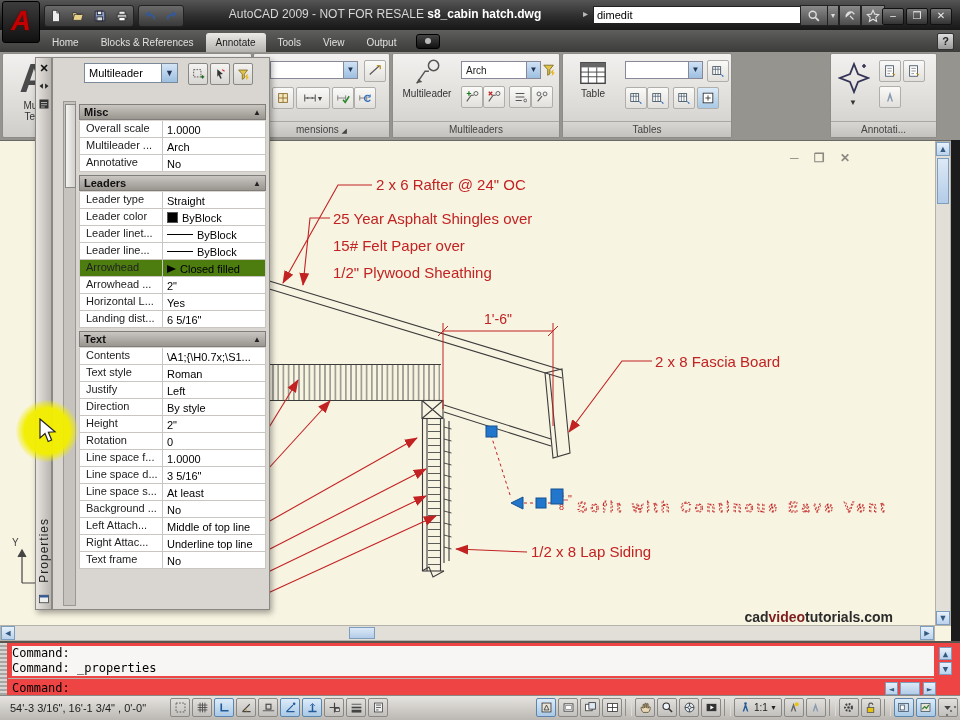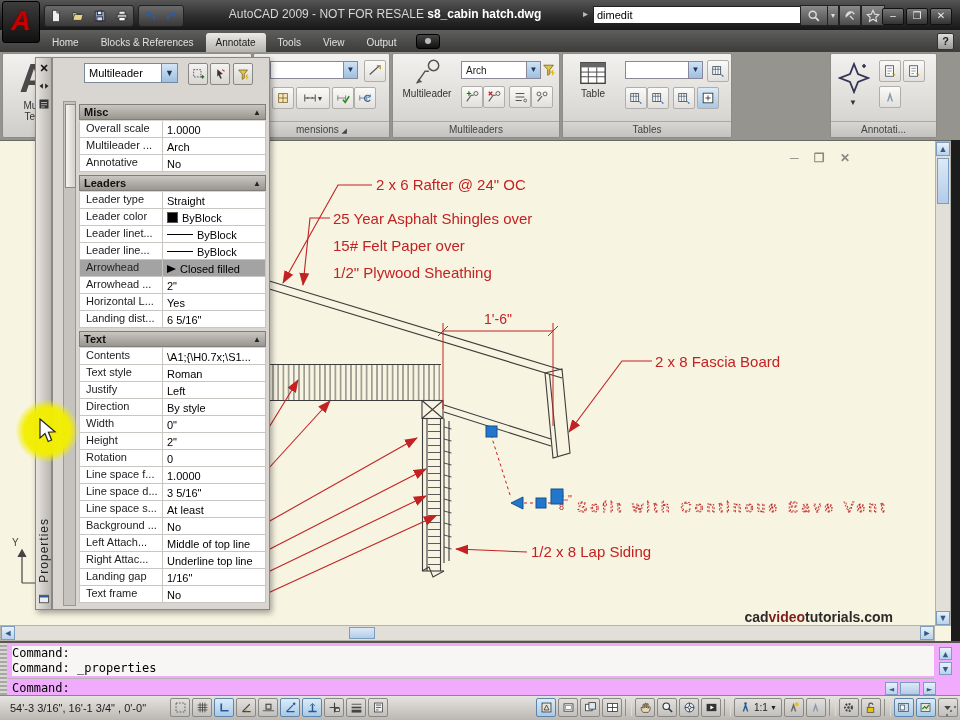--- a/index.html
+++ b/index.html
@@ -60,26 +60,26 @@
   .pbtn{position:absolute;top:5px;width:18px;height:20px;background:linear-gradient(#f4f3f1,#d8d6d2);border:1px solid #8a8884;border-radius:2px;display:flex;align-items:center;justify-content:center;}
   .pbtn svg{width:13px;height:13px;}
   #pscroll{position:absolute;left:10px;top:43px;width:13px;height:505px;background:#c6c3be;border:1px solid #9a9894;box-sizing:border-box;}
   #pthumb{position:absolute;left:1px;top:2px;width:9px;height:82px;background:linear-gradient(90deg,#f4f3f1,#d2d0cc);border:1px solid #8a8884;}
   #pgrid{position:absolute;left:26px;top:43px;width:187px;height:505px;overflow:hidden;font-size:11px;}
   .psec{height:16px;margin:3px 0 1px 0;background:linear-gradient(#c9c6c1,#999690);border:1px solid #807e7a;color:#111;font-weight:bold;padding:0 4px;display:flex;justify-content:space-between;align-items:center;box-sizing:border-box;}
   .parrow{font-size:8px;color:#222;}
   .prow{height:17px;display:flex;box-sizing:border-box;justify-content:center;}
   .plab{width:84px;background:#fff;border:1px solid #c9c6c1;border-top:none;padding:1px 0 0 6px;color:#222;white-space:nowrap;overflow:hidden;box-sizing:border-box;}
   .pval{flex:1;background:#fff;border:1px solid #c9c6c1;border-top:none;border-left:none;padding:1px 0 0 4px;color:#000;white-space:nowrap;overflow:hidden;box-sizing:border-box;display:flex;align-items:center;}
-  .prow.sel .plab,.prow.sel .pval{background:#a3a3a3;}
+  .prow.sel .plab,.prow.sel .pval{background:#4d7c0f;}
   .swatch{display:inline-block;width:9px;height:9px;background:#000;border:1px solid #555;margin-right:4px;}
   .pline{display:inline-block;width:26px;border-top:1px solid #000;margin-right:4px;}
   .parrowhead{display:inline-block;width:0;height:0;border-left:9px solid #000;border-top:4px solid transparent;border-bottom:4px solid transparent;margin-right:4px;}
   
-  #cmd{position:absolute;left:0;top:641px;width:960px;height:54px;background:#f0abfc;border-top:2px solid #58564f;box-sizing:border-box;font-family:"DejaVu Sans Mono","Liberation Mono",monospace;font-size:12px;color:#000;}
+  #cmd{position:absolute;left:0;top:641px;width:960px;height:54px;background:#ef4444;border-top:2px solid #58564f;box-sizing:border-box;font-family:"DejaVu Sans Mono","Liberation Mono",monospace;font-size:12px;color:#000;}
   #cmdgrip{position:absolute;left:0;top:0;width:7px;height:100%;background:repeating-linear-gradient(#d8d6d2 0 2px,#a8a6a2 2px 4px);}
   #cmdhist{position:absolute;left:12px;top:3px;right:26px;height:30px;background:#f7f6f4;}
   .cline{height:15px;line-height:15px;white-space:pre;}
   #cmdsep{position:absolute;left:8px;top:35px;right:26px;border-top:1px solid #b5b3af;}
   #cmdprompt{position:absolute;left:12px;top:38px;height:15px;line-height:15px;}
   
   #statusbar{position:absolute;left:0;top:695px;width:960px;height:25px;background:linear-gradient(#e6e4e0,#bbb8b3);border-top:1px solid #8a8884;box-sizing:border-box;}
   #coords{position:absolute;left:10px;top:6px;font-size:11px;color:#222;}
   #toggles,#rightbtns{position:absolute;top:2px;display:flex;align-items:center;}
   #toggles{left:170px;} #rightbtns{left:536px;}
@@ -792,26 +792,20 @@
               <span>Left</span>
             </div>
           </div>
           <div class="prow">
             <div class="plab">Direction</div>
             <div class="pval">
               <span>By style</span>
             </div>
           </div>
           <div class="prow">
-            <div class="plab">Width</div>
-            <div class="pval">
-              <span>0"</span>
-            </div>
-          </div>
-          <div class="prow">
             <div class="plab">Height</div>
             <div class="pval">
               <span>2"</span>
             </div>
           </div>
           <div class="prow">
             <div class="plab">Rotation</div>
             <div class="pval">
               <span>0</span>
             </div>
@@ -843,26 +837,20 @@
           <div class="prow">
             <div class="plab">Left Attach...</div>
             <div class="pval">
               <span>Middle of top line</span>
             </div>
           </div>
           <div class="prow">
             <div class="plab">Right Attac...</div>
             <div class="pval">
               <span>Underline top line</span>
-            </div>
-          </div>
-          <div class="prow">
-            <div class="plab">Landing gap</div>
-            <div class="pval">
-              <span>1/16"</span>
             </div>
           </div>
           <div class="prow">
             <div class="plab">Text frame</div>
             <div class="pval">
               <span>No</span>
             </div>
           </div>
         </div>
     </div>

